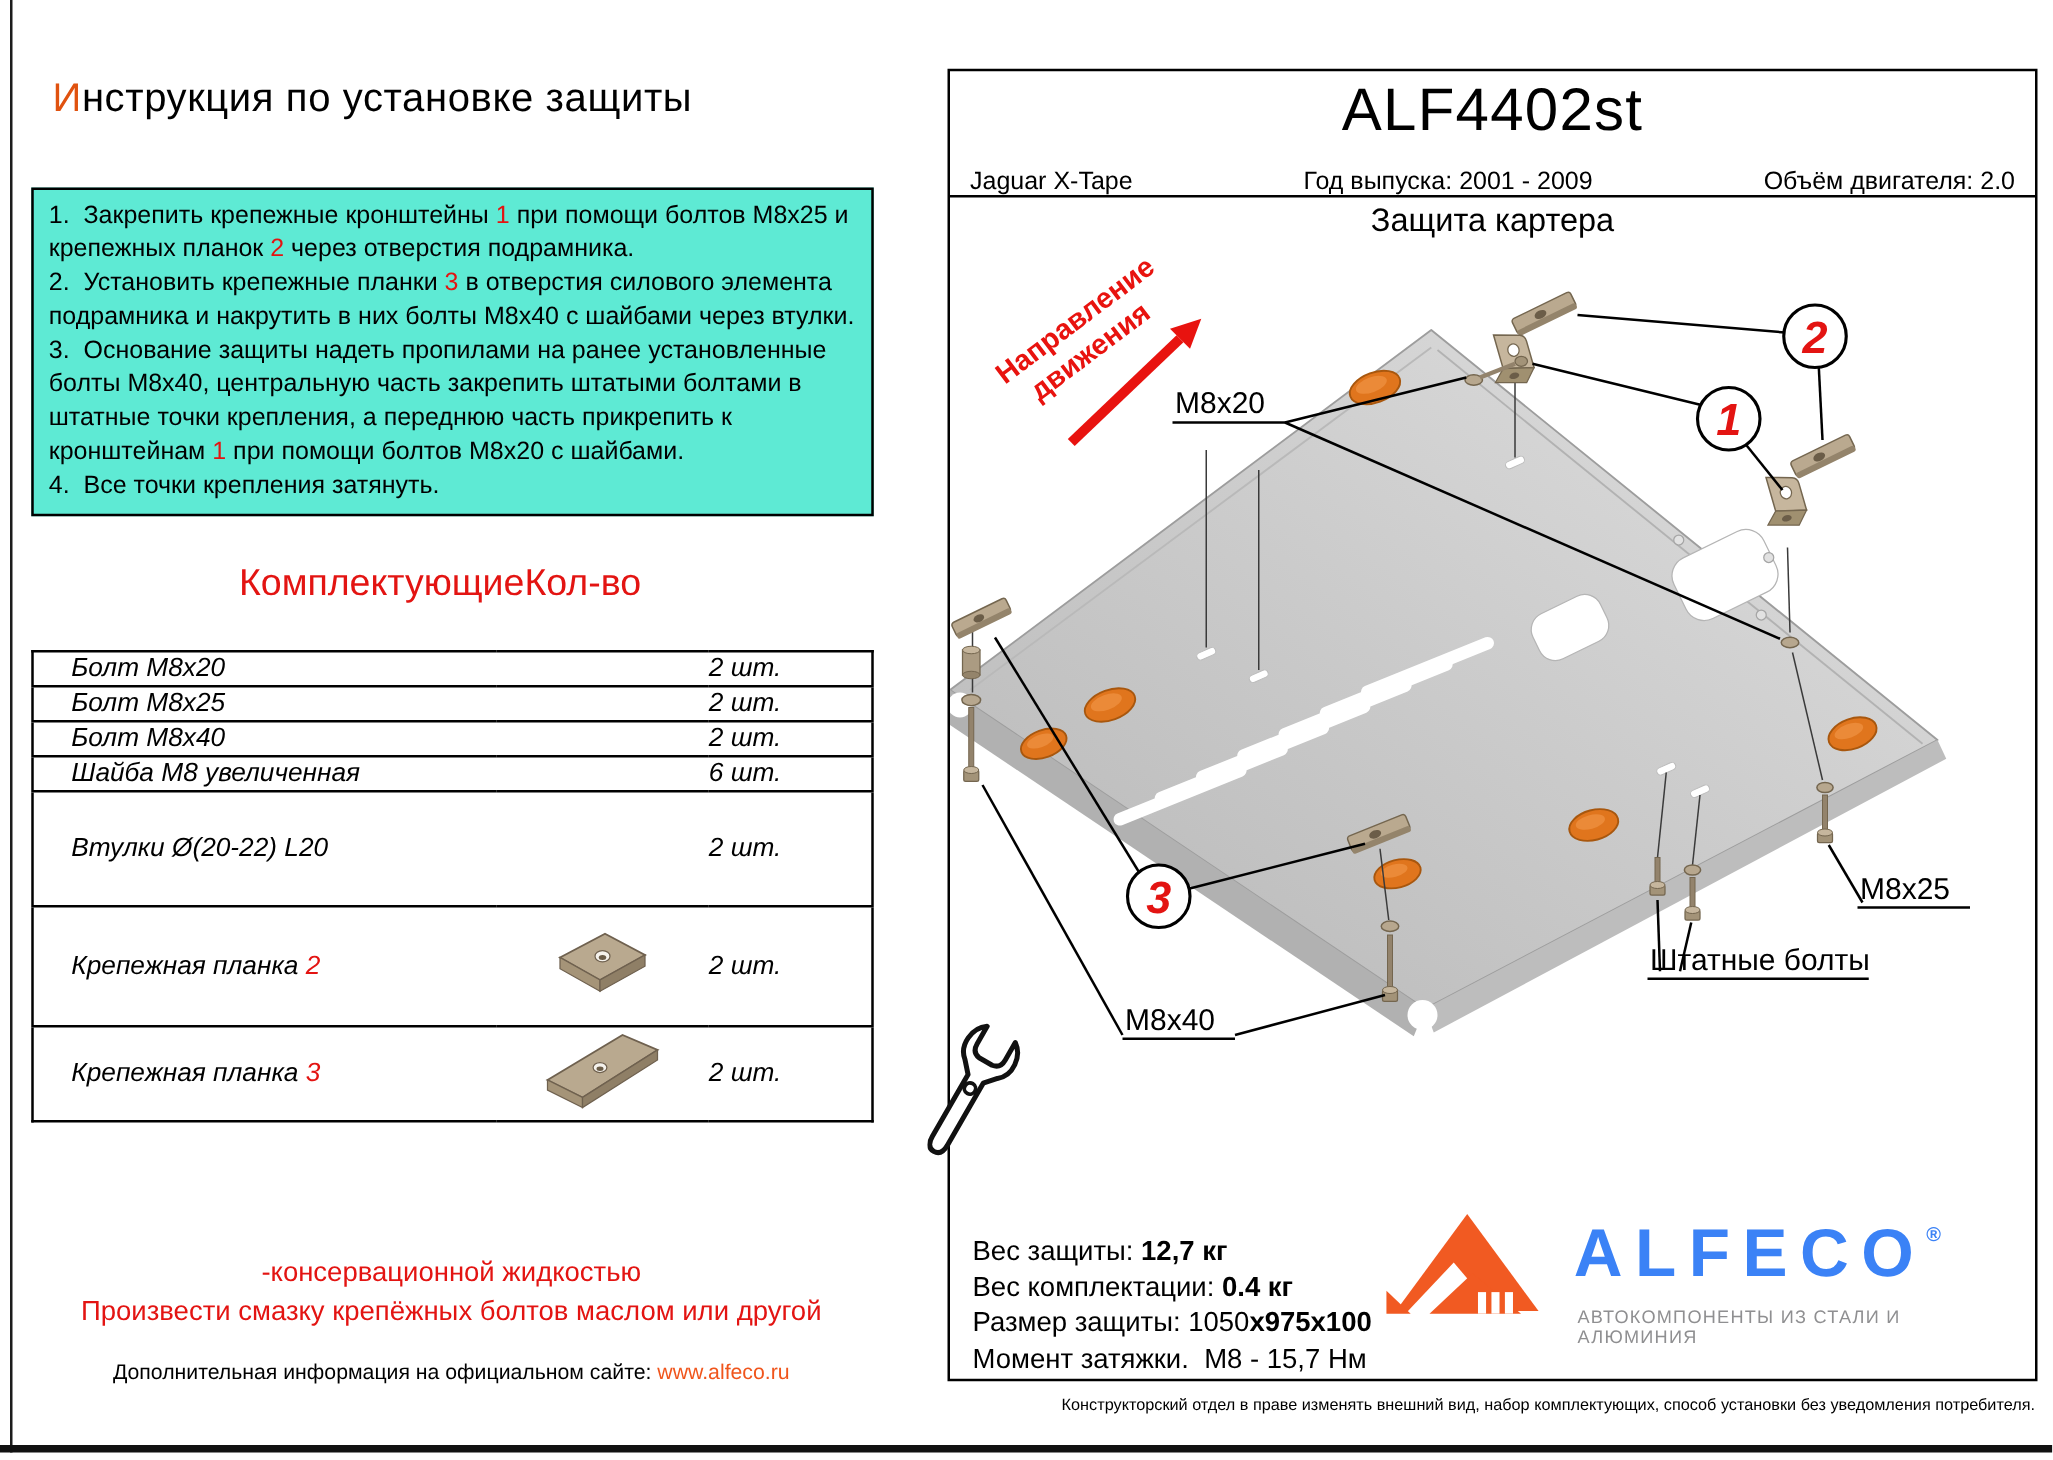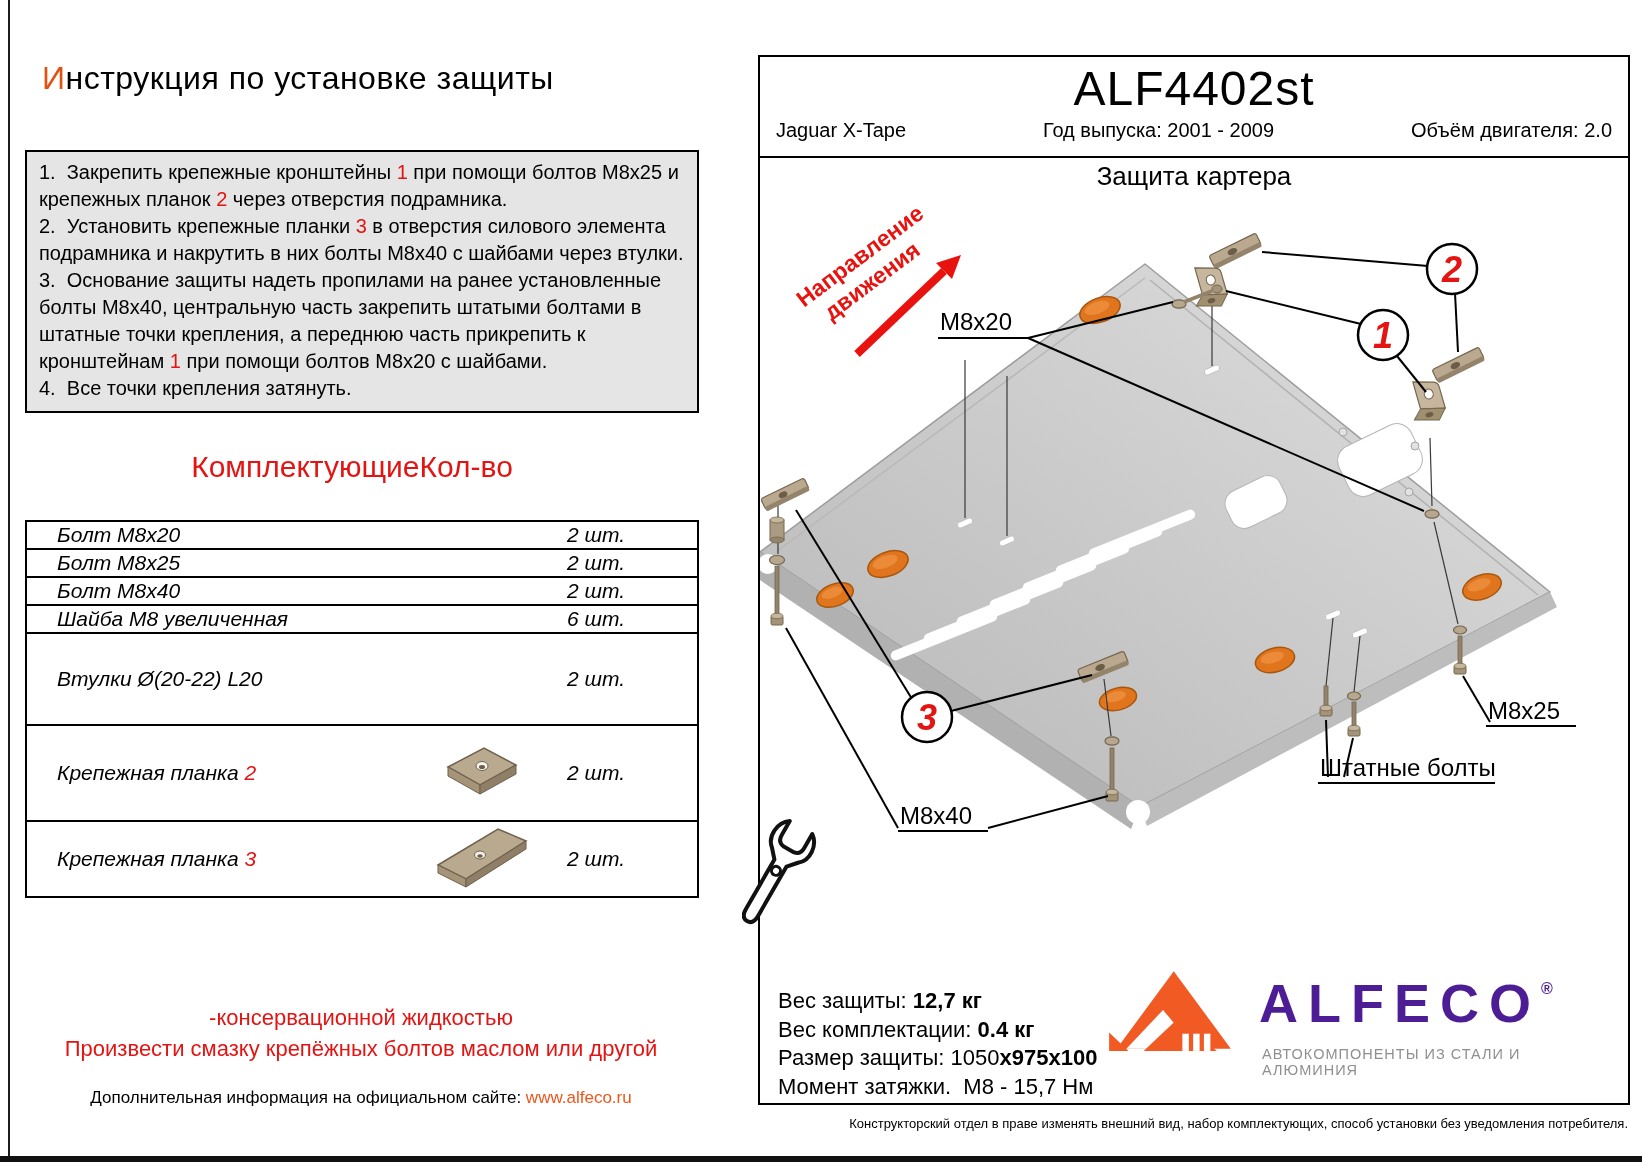--- a/index.html
+++ b/index.html
@@ -6,21 +6,21 @@
   .page { position:relative; width:1642px; height:1168px; background:#fff;
           font-family:"Liberation Sans", sans-serif; color:#000; overflow:hidden; }
   .edge-left { position:absolute; left:8px; top:0; width:2px; height:1162px; background:#1c1c1c; }
   .edge-bottom { position:absolute; left:0; top:1156px; width:1642px; height:6px; background:#111; }
 
   
   .doc-title { position:absolute; left:30px; top:48px; margin:12px; font-size:32px; font-weight:normal; letter-spacing:.5px; }
   .doc-title .accent { color:#e0520f; }
 
   .instr-box { position:absolute; left:25px; top:150px; width:648px; border:2px solid #000;
-               padding:7px 10px 9px 12px; font-size:20px; line-height:27px; background:#e5e5e5; }
+               padding:7px 10px 9px 12px; font-size:20px; line-height:27px; background:#5eead4; }
   .instr-item { margin:0; }
   .red-num { color:#e31412; }
 
   .parts-head { position:absolute; left:25px; top:450px; width:672px; display:flex;
                 justify-content:center; box-sizing:border-box; padding:0 28px 0 10px;
                 color:#e31412; font-size:30px; }
 
   .parts-table { position:absolute; left:25px; top:520px; width:672px; border-collapse:collapse;
                  border:2px solid #000; table-layout:fixed; }
   .parts-table tr { border-top:2px solid #000; }
@@ -37,38 +37,38 @@
 
   .lube-note { position:absolute; left:25px; top:1002px; width:672px; text-align:center;
                color:#e31412; font-size:22px; line-height:31px; }
   .footer-info { position:absolute; left:25px; top:1088px; width:672px; text-align:center; font-size:17px; }
   .site-link { color:#f0551c; text-decoration:none; }
 
   
   .panel { position:absolute; left:758px; top:55px; width:868px; height:1046px; border:2px solid #000; background:#fff; }
   .panel-top { height:95px; border-bottom:2px solid #000; }
   .code { text-align:center; font-size:48px; margin-top:4px; letter-spacing:1px; }
-  .meta-row { display:flex; justify-content:space-between; padding:0 16px; font-size:20px; margin-top:3px;align-items:flex-end; }
+  .meta-row { display:flex; justify-content:space-between; padding:0 16px; font-size:20px; margin-top:18px;align-items:flex-end; }
   .diagram-title { text-align:center; font-size:26px; margin-top:3px; }
 
   .diagram { position:absolute; left:0; top:135px; width:868px; height:740px; }
   .dlabel { font-family:"Liberation Sans",sans-serif; font-size:24px; fill:#000; }
   .dir { font-family:"Liberation Sans",sans-serif; font-size:23px; font-weight:bold; fill:#e8130f; }
   .co  { font-family:"Liberation Sans",sans-serif; font-size:36px; font-weight:bold; font-style:italic;
          fill:#e31412; text-anchor:middle; }
 
   .wrench { position:absolute; left:-18px; top:752px; width:90px; height:170px; }
 
   .specs { position:absolute; left:18px; top:930px; font-size:22px; line-height:28.5px; }
   .spec-line b { font-weight:bold; }
 
   .brand { position:absolute; left:347px; top:893px; width:510px; height:150px; }
   .brand-mark { position:absolute; left:0; top:8px; width:140px; height:118px; }
   .brand-name { position:absolute; left:152px; top:22px; font-size:54px; font-weight:bold;
-                color:#4c1d95; letter-spacing:10px; }
+                color:#3b82f6; letter-spacing:10px; }
   .brand-name sup { font-size:16px; letter-spacing:0; vertical-align:28px; }
   .brand-tagline { position:absolute; left:155px; top:96px; font-size:14.5px; color:#8f8f91; letter-spacing:1px; }
 
   .disclaimer { position:absolute; left:756px; top:1116px; width:872px; text-align:right; font-size:13px; }
 </style>
 </head>
 <body>
 
 <div class="page">
   <div class="edge-left"></div>

